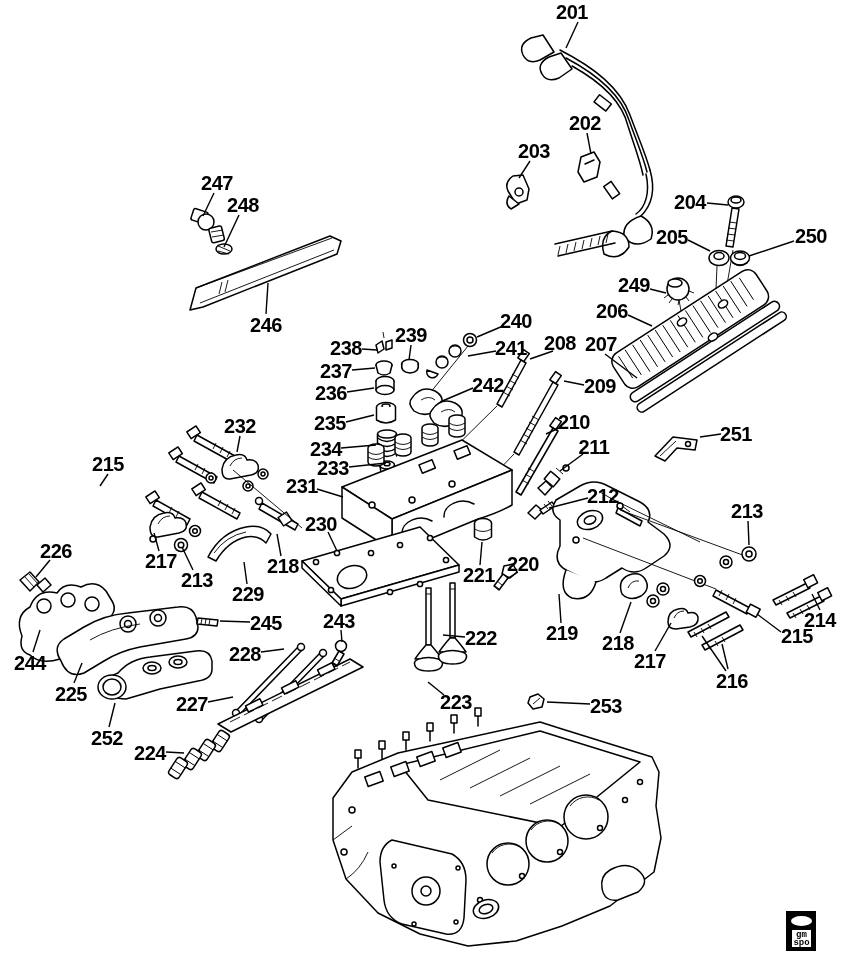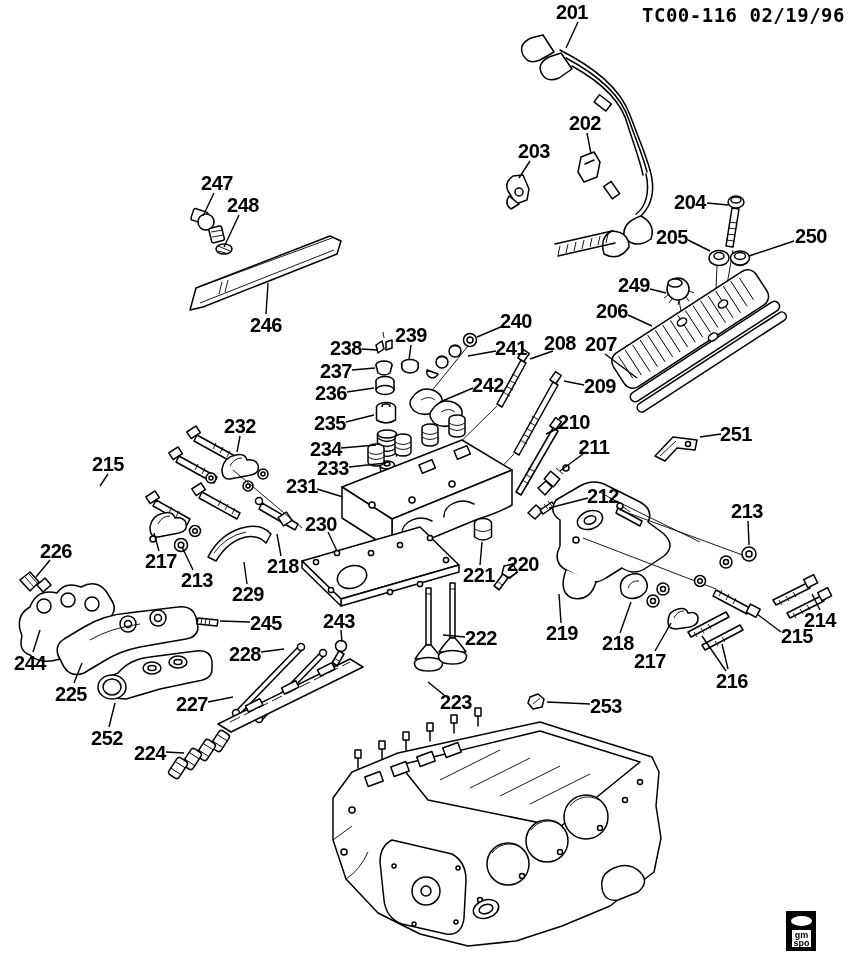--- a/index.html
+++ b/index.html
@@ -12,29 +12,28 @@
   .ln{stroke:#000;stroke-width:1.5;fill:none;stroke-linecap:round;}
   .thin{stroke:#000;stroke-width:.9;fill:none;}
   .leader{stroke:#000;stroke-width:1.4;}
   .callout{font-family:"Liberation Sans",sans-serif;font-weight:bold;font-size:20px;
            letter-spacing:-0.5px;fill:#000;text-anchor:middle;}
   #logo{position:absolute;left:786px;top:911px;width:30px;height:40px;background:#000;
         border:1px solid #000;box-sizing:border-box;}
   #logo .oval{position:absolute;left:4px;top:4px;width:21px;height:10px;background:#fff;border-radius:50%;}
   #logo .box{position:absolute;left:4px;top:17px;width:21px;height:19px;background:#fff;
         border:1px solid #000;box-sizing:border-box;text-align:center;line-height:8px;padding-top:1px;}
-  #logo .box span{display:block;font-family:Liberation Sans, sans-serif;font-weight:bold;
+  #logo .box span{display:block;font-family:Liberation Mono, monospace;font-weight:bold;
         font-size:9px;color:#000;}
 </style>
 </head>
 <body>
 
 <div id="page">
 
-  <div id="title">TC00-116 02/19/96</div>
 
   <svg id="art" width="851" height="960" viewBox="0 0 851 960">
 
     <g>
       <path class="art" d="M531,38 q-13,6 -8,17 q5,10 17,5 l14,-8 -11,-17 z"></path>
       <path class="art" d="M549,57 q-13,7 -7,17 q5,9 17,4 l13,-9 -11,-16 z"></path>
       <path class="ln" d="M560,50 C595,68 620,88 630,115 C638,137 645,152 650,170"></path>
       <path class="ln" d="M566,58 C598,75 621,95 629,120 C636,140 643,156 647,172"></path>
       <path class="ln" d="M572,66 C601,82 622,101 628,126 C634,145 640,160 643,175"></path>
       <rect class="art" x="595" y="98" width="15" height="9" transform="rotate(38 602 103)"></rect>

